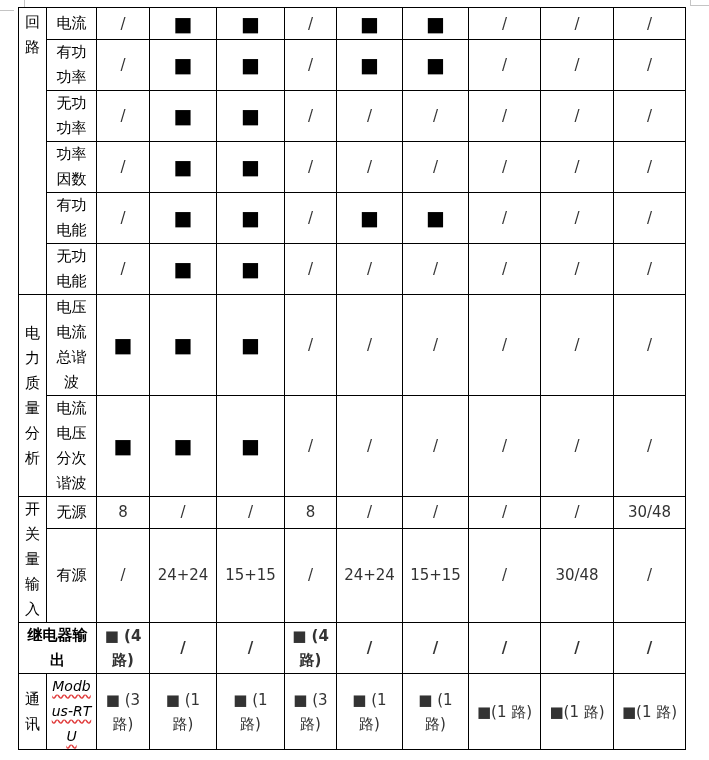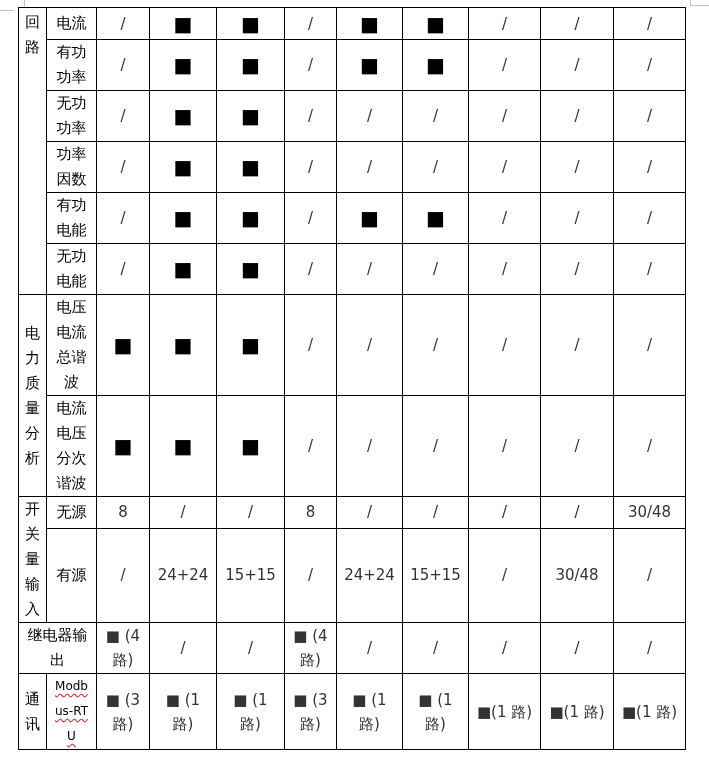--- a/index.html
+++ b/index.html
@@ -24,39 +24,40 @@
   tbody tr:nth-child(1)  { height: 32px; }
   tbody tr:nth-child(2)  { height: 48px; }
   tbody tr:nth-child(3)  { height: 48px; }
   tbody tr:nth-child(4)  { height: 48px; }
   tbody tr:nth-child(5)  { height: 49px; }
   tbody tr:nth-child(6)  { height: 51px; }
   tbody tr:nth-child(7)  { height: 99px; }
   tbody tr:nth-child(8)  { height: 101px; }
   tbody tr:nth-child(9)  { height: 31px; }
   tbody tr:nth-child(10) { height: 93px; }
-  tbody tr:nth-child(11) { height: 48px; }
+  tbody tr:nth-child(11) { height: 48px; font-weight: bold; }
   tbody tr:nth-child(12) { height: 74px; }
 
   td {
     border: 1px solid #000000;
     text-align: center; vertical-align: middle;
     padding: 0; overflow: hidden;
   }
   .group, .label {
     font-size: 15px; line-height: 25px; color: #000;
     white-space: pre-line;
   }
   .group.top { vertical-align: top; padding-top: 2px; }
   .label.latin {
-    font-size: 12px;
+    font-size: 14px;
     text-decoration-line: underline;
     text-decoration-style: wavy;
     text-decoration-color: #e03a3a;
     text-underline-offset: 3px;
+    font-style: italic;
   }
   .cell {
     font-size: 15px; line-height: 24px; color: #333;
     white-space: pre-line;
   }
   .cell.sq { font-size: 20px; line-height: 1; color: #000; }
 </style>
 </head>
 <body>
 

